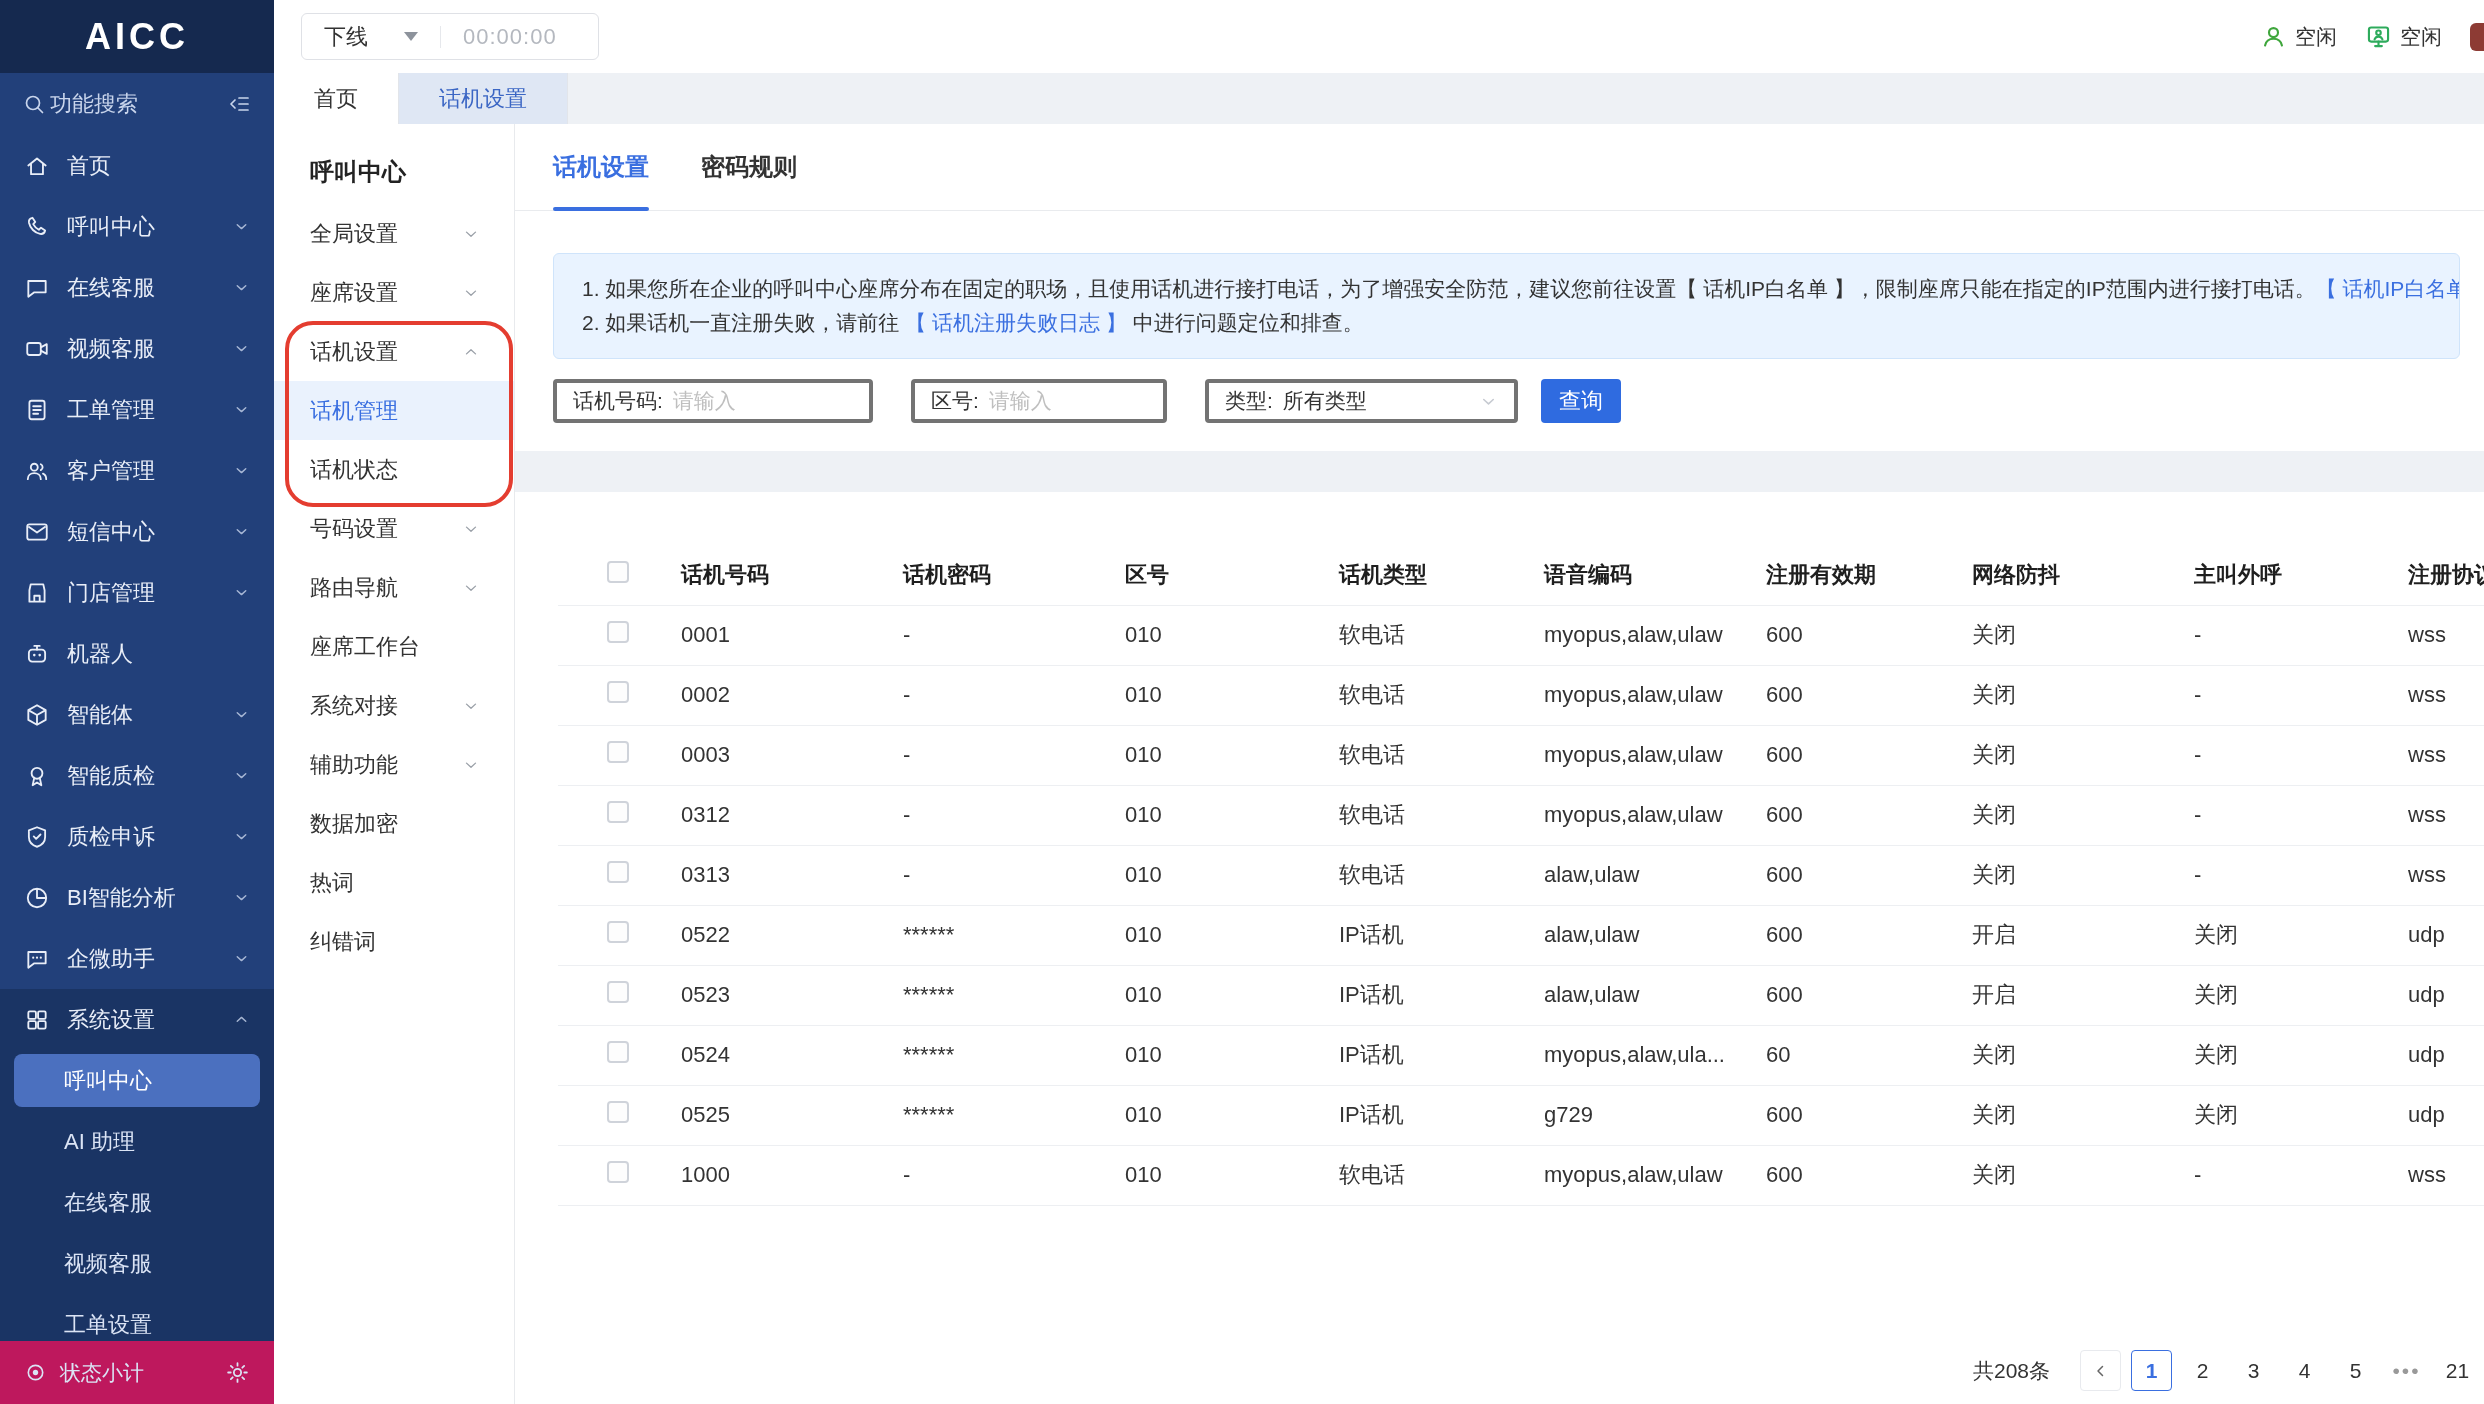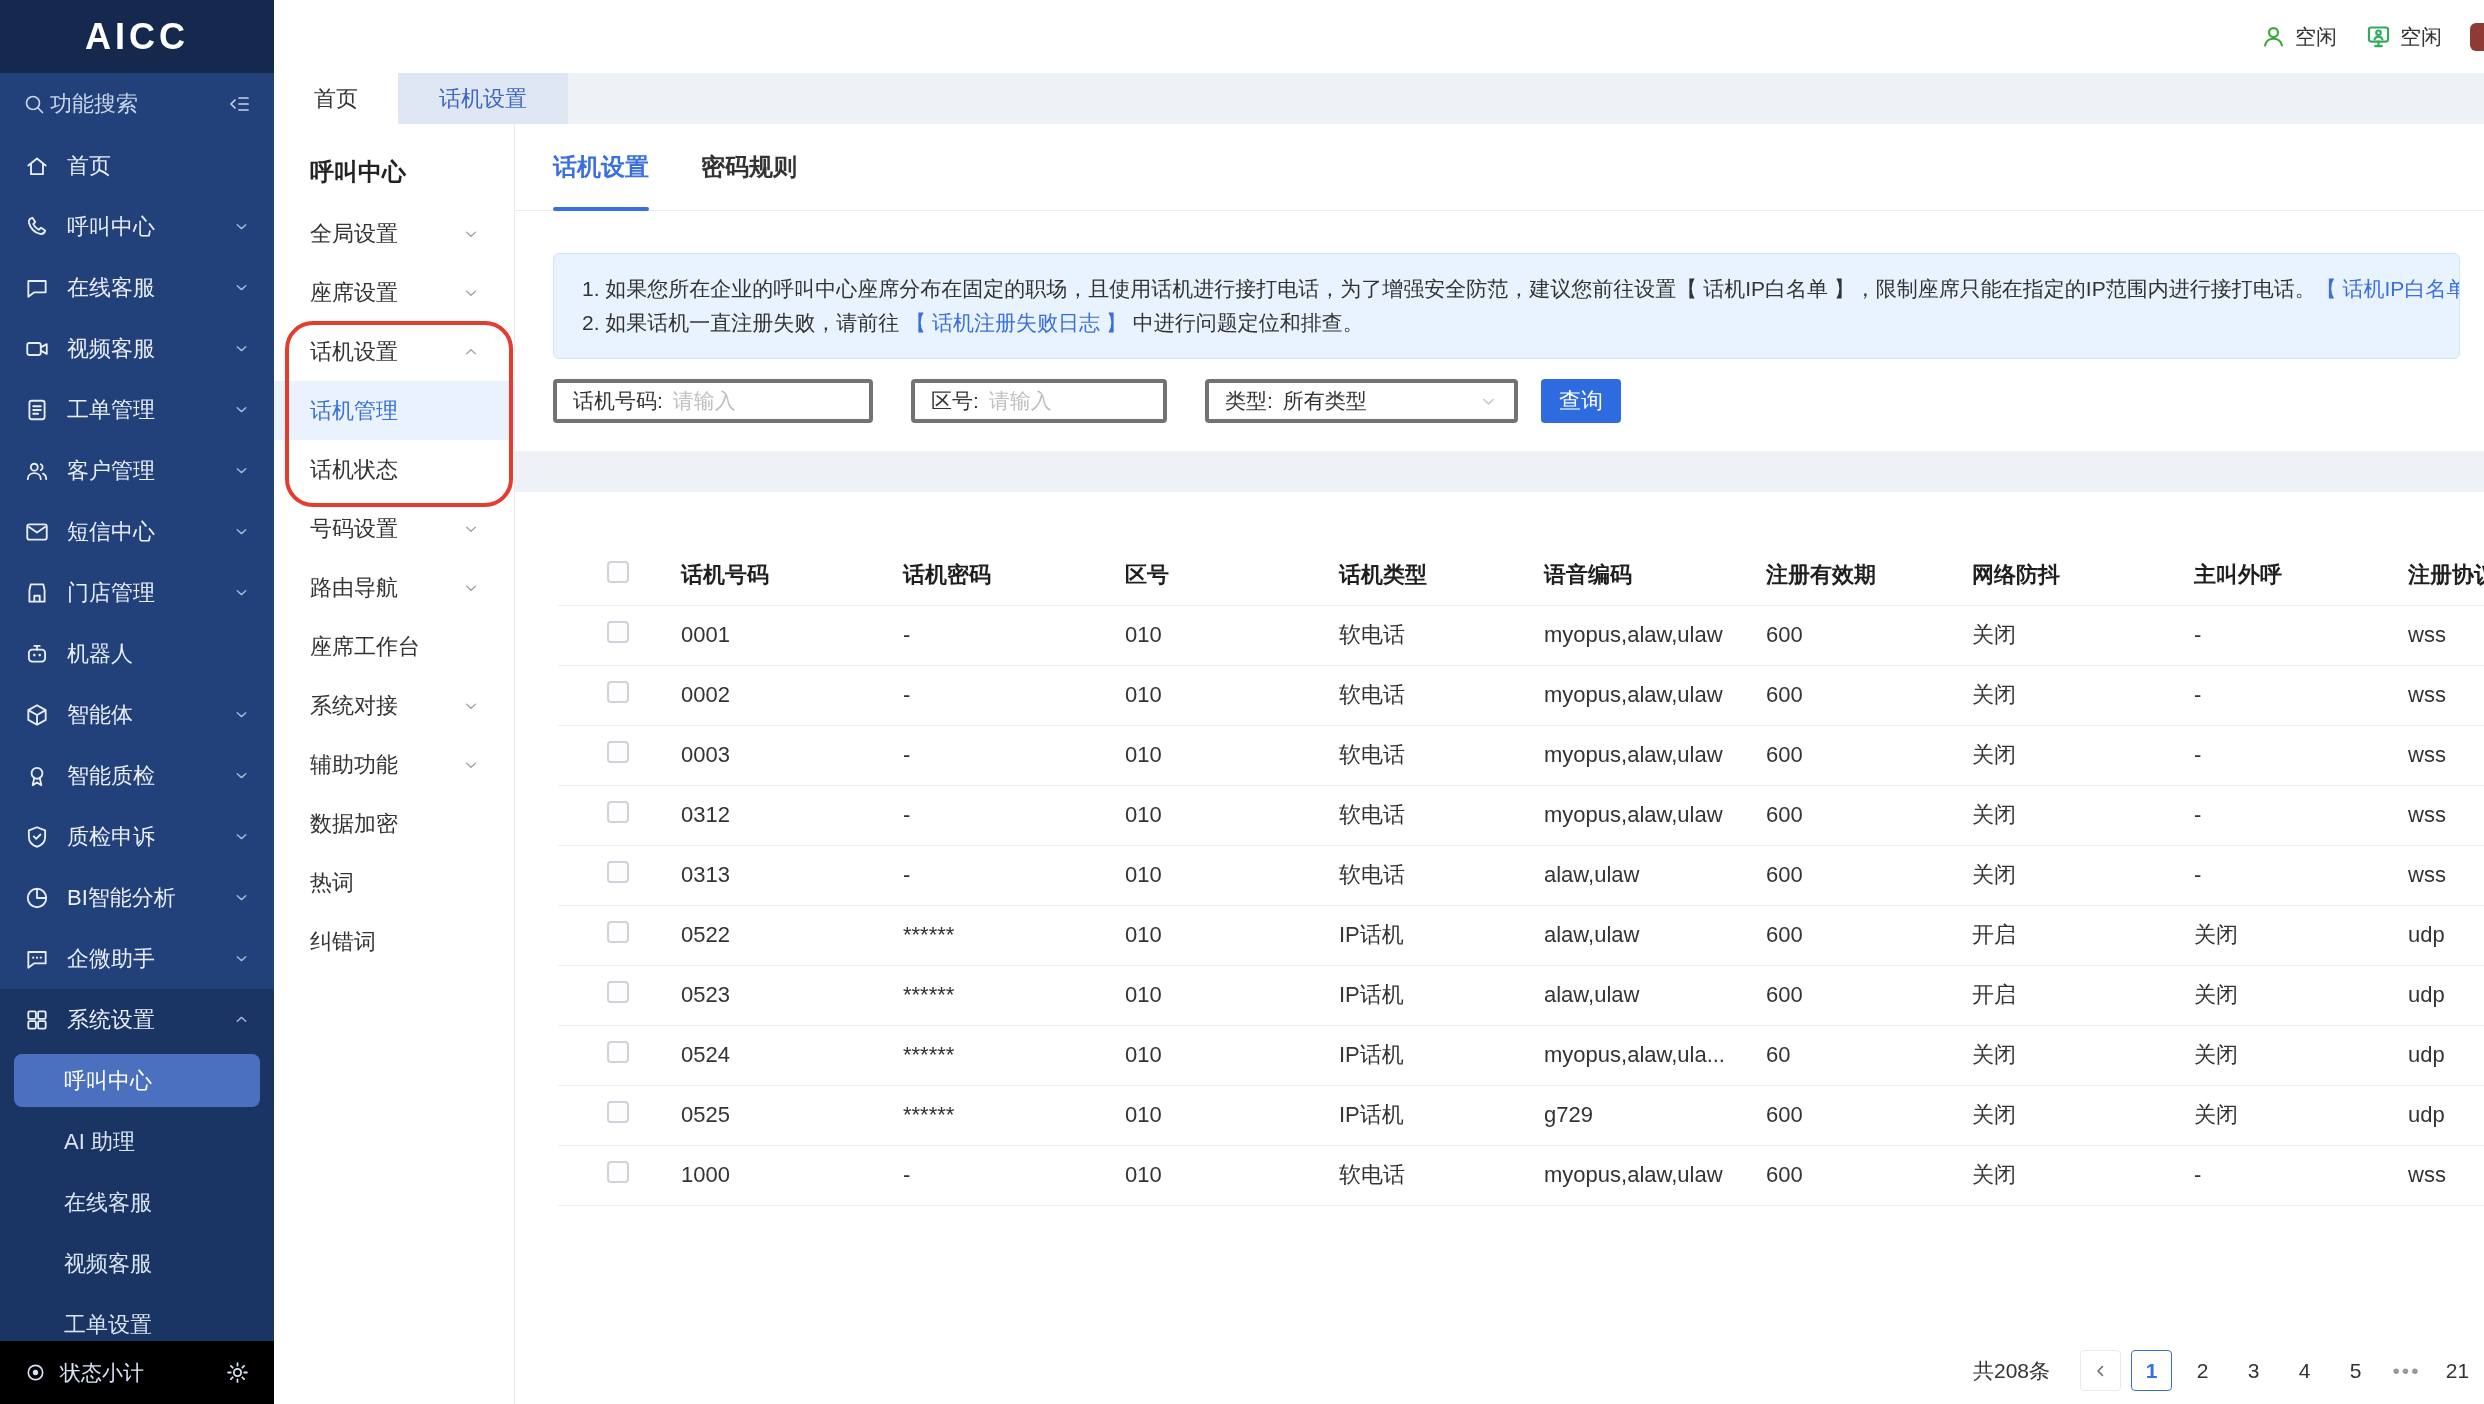--- a/index.html
+++ b/index.html
@@ -11,21 +11,21 @@
   .sidebar{position:absolute;left:0;top:0;width:274px;height:1404px;background:#22407a;color:#e9eef8;overflow:hidden;z-index:3;}
   .logo{height:73px;display:flex;align-items:center;justify-content:center;font-size:36px;font-weight:bold;letter-spacing:4px;color:#fff;background:#15294f;}
   .search-row{height:62px;display:flex;align-items:center;padding:0 22px;gap:4px;color:#c9d5ec;font-size:22px;}
   .search-row .s-label{flex:1;}
   .menu-item{height:61px;display:flex;align-items:center;padding:0 24px;gap:17px;font-size:22px;color:#e9eef8;cursor:pointer;}
   .menu-item .mi-label{flex:1;white-space:nowrap;}
   .chev{opacity:.8;color:#c9d5ec;}
   .menu-group{background:#1a3464;}
   .sub-item{height:61px;display:flex;align-items:center;padding-left:64px;font-size:22px;color:#dbe4f5;cursor:pointer;}
   .sub-item.selected{background:#4b70bf;color:#fff;border-radius:8px;margin:4px 14px;height:53px;padding-left:50px;}
-  .sidebar-footer{position:absolute;left:0;bottom:0;right:0;height:63px;background:#000000;display:flex;align-items:center;padding:0 24px;gap:13px;font-size:21px;color:#dbe4f5;z-index:4;}
+  .sidebar-footer{position:absolute;left:0;bottom:0;right:0;height:63px;background:#be185d;display:flex;align-items:center;padding:0 24px;gap:13px;font-size:21px;color:#dbe4f5;z-index:4;}
   .sidebar-footer .sf-label{flex:1;}
 
   
   .topbar{position:absolute;left:274px;top:0;right:0;height:73px;background:#fff;display:flex;align-items:center;overflow:hidden;}
   .status-pill{margin-left:27px;width:298px;height:47px;border:1px solid #dfe1e6;border-radius:6px;display:flex;align-items:center;font-size:22px;padding:0 22px;background:#fff;cursor:pointer;}
   .caret-down{width:0;height:0;border-left:7px solid transparent;border-right:7px solid transparent;border-top:9px solid #8d939c;margin-left:36px;}
   .pill-divider{width:1px;height:22px;background:#e6e8ec;margin:0 22px;}
   .timer{color:#b4b8bf;letter-spacing:1px;}
   .topbar-right{margin-left:auto;display:flex;align-items:center;gap:28px;padding-right:2px;}
   .badge{display:flex;align-items:center;gap:8px;font-size:21px;color:#333;cursor:pointer;}
@@ -336,20 +336,26 @@
     <span>
         <svg width="25" height="25" viewBox="0 0 24 24" fill="none" stroke="currentColor" stroke-width="1.7" stroke-linecap="round">
           <circle cx="12" cy="12" r="3.5"></circle>
           <path d="M12 3v2.5M12 18.5V21M3 12h2.5M18.5 12H21M5.6 5.6l1.8 1.8M16.6 16.6l1.8 1.8M18.4 5.6l-1.8 1.8M7.4 16.6l-1.8 1.8"></path>
         </svg>
       </span>
   </div>
 </div>
 
 <div class="topbar">
+  <div class="status-pill">
+    <span>下线</span>
+    <span class="caret-down"></span>
+    <span class="pill-divider"></span>
+    <span class="timer">00:00:00</span>
+  </div>
   <div class="topbar-right">
     <div class="badge">
       <span style="color:#3fa63c;">
           <svg width="27" height="27" viewBox="0 0 24 24" fill="none" stroke="currentColor" stroke-width="1.9" stroke-linecap="round">
             <circle cx="12" cy="8.5" r="4"></circle>
             <path d="M4.5 20c.8-3.8 3.9-6 7.5-6s6.7 2.2 7.5 6"></path>
           </svg>
         </span>
       <span>空闲</span>
     </div>

